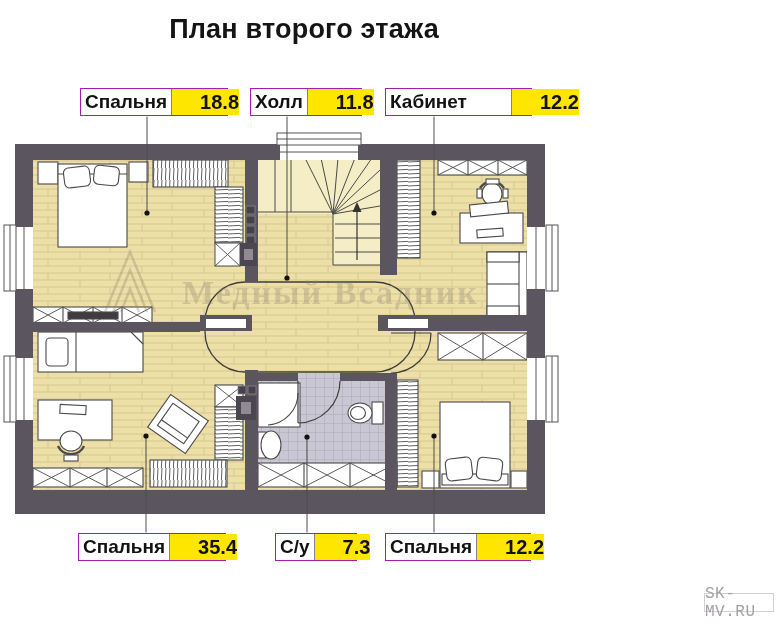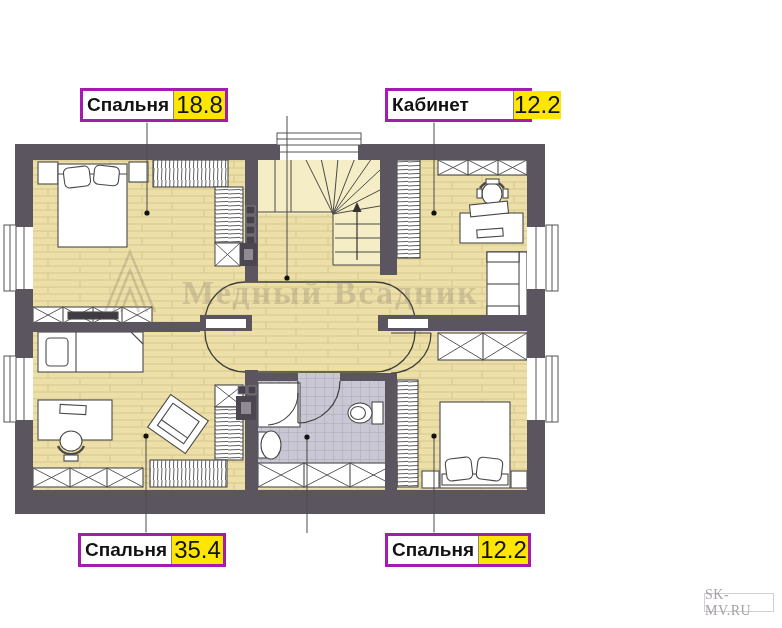--- a/index.html
+++ b/index.html
@@ -1,29 +1,29 @@
 <!DOCTYPE html>
 <html><head>
 <meta charset="utf-8">
 <style>
   html,body{margin:0;padding:0;background:#fff;}
   #stage{position:relative;width:782px;height:628px;background:#ffffff;overflow:hidden;
          font-family:"Liberation Sans",sans-serif;}
   #plan-svg{position:absolute;left:0;top:0;}
   .page-title{position:absolute;left:168px;top:14px;width:272px;text-align:center;
     font-size:27px;font-weight:bold;color:#141414;letter-spacing:.2px;}
-  .room-label{position:absolute;height:34px;display:flex;box-sizing:border-box;
-    border:3px solid #a21caf;background:#fff;box-shadow:0 0 0 1px rgba(255,255,255,.6);}
+  .room-label{position:absolute;height:28px;display:flex;box-sizing:border-box;
+    border:1px solid #a21caf;background:#fff;box-shadow:0 0 0 1px rgba(255,255,255,.6);}
   .room-label .nm{flex:1;display:flex;align-items:center;justify-content:center;
     font-size:19px;font-weight:bold;color:#121212;white-space:nowrap;padding:0 4px;}
   .room-label .ar{display:flex;align-items:center;justify-content:center;
-    background:#ffe600;border-left:1px solid #858585;font-size:24px;font-weight:normal;color:#121212;}
+    background:#ffe600;border-left:1px solid #858585;font-size:20px;font-weight:bold;color:#121212;padding-left:28px;}
   .site-credit{position:absolute;left:704px;top:593px;width:70px;height:19px;box-sizing:border-box;
-    border:1px solid #d2cfd3;color:#a5a1a6;font-family:Liberation Serif, serif;
-    font-size:14px;display:flex;align-items:center;justify-content:center;letter-spacing:.5px;}
+    border:1px solid #d2cfd3;color:#a5a1a6;font-family:Liberation Mono, monospace;
+    font-size:16px;display:flex;align-items:center;justify-content:center;letter-spacing:.5px;}
 </style>
 </head>
 <body>
 
 <div id="stage">
 
   <svg id="plan-svg" width="782" height="628" viewBox="0 0 782 628">
     <defs>
       <pattern id="plank" width="62" height="14" patternUnits="userSpaceOnUse">
         <rect width="62" height="14" fill="#ecdfa7"></rect>
@@ -293,32 +293,41 @@
         <circle cx="434" cy="213" r="2.6" fill="#111" stroke="none"></circle>
       <line x1="146" y1="436" x2="146" y2="533"></line>
         <circle cx="146" cy="436" r="2.6" fill="#111" stroke="none"></circle>
       <line x1="307" y1="437" x2="307" y2="533"></line>
         <circle cx="307" cy="437" r="2.6" fill="#111" stroke="none"></circle>
       <line x1="434" y1="436" x2="434" y2="533"></line>
         <circle cx="434" cy="436" r="2.6" fill="#111" stroke="none"></circle>
     </g>
   </svg>
 
+  <div class="page-title">План второго этажа</div>
 
   <div class="room-label" style="left:80px;top:88px;width:148px;">
     <span class="nm">Спальня</span>
     <span class="ar" style="width:56px;">18.8</span>
   </div>
+  <div class="room-label" style="left:250px;top:88px;width:112px;">
+    <span class="nm">Холл</span>
+    <span class="ar" style="width:48px;">11.8</span>
+  </div>
   <div class="room-label" style="left:385px;top:88px;width:147px;gap:40px;">
     <span class="nm">Кабинет</span>
     <span class="ar" style="width:56px;">12.2</span>
   </div>
   <div class="room-label" style="left:78px;top:533px;width:148px;">
     <span class="nm">Спальня</span>
     <span class="ar" style="width:56px;">35.4</span>
   </div>
+  <div class="room-label" style="left:275px;top:533px;width:82px;">
+    <span class="nm">С/у</span>
+    <span class="ar" style="width:46px;">7.3</span>
+  </div>
   <div class="room-label" style="left:385px;top:533px;width:146px;">
     <span class="nm">Спальня</span>
     <span class="ar" style="width:56px;">12.2</span>
   </div>
 
   <div class="site-credit">SK-MV.RU</div>
 </div>
 
 </body></html>

